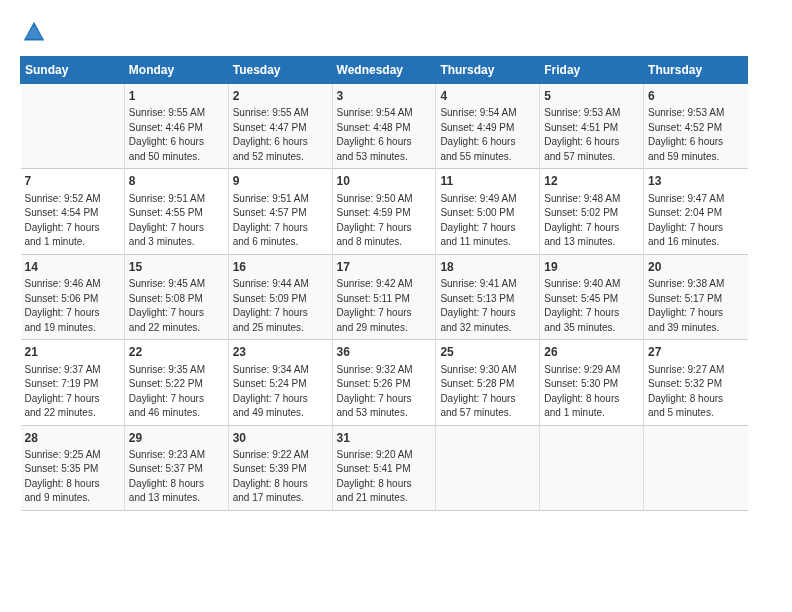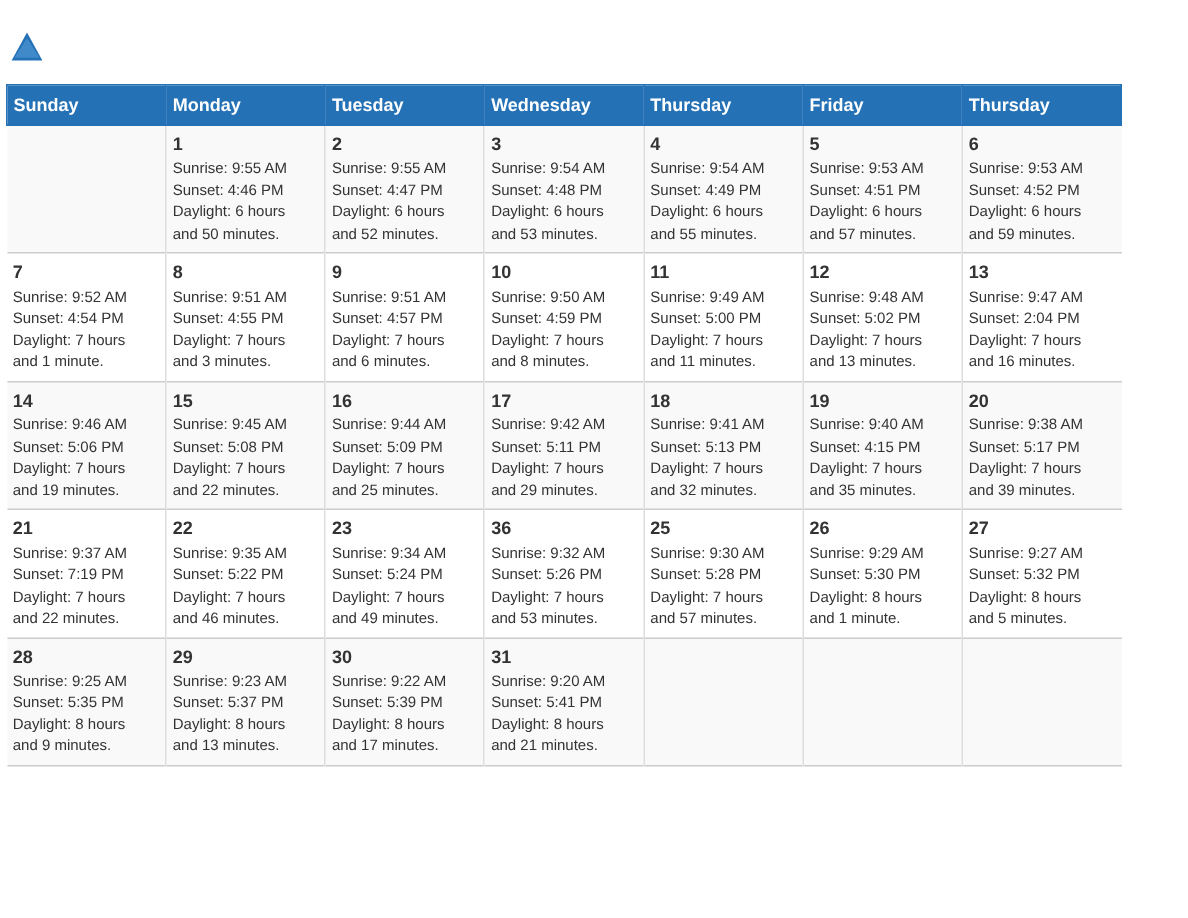--- a/index.html
+++ b/index.html
@@ -6,21 +6,21 @@
     body {
       font-family: Arial, sans-serif;
       background: #fff;
       width: 792px;
       height: 612px;
       overflow: hidden;
     }
     .page {
       width: 768px;
       min-height: 612px;
-      padding: 18px 20px 10px 4px;
+      padding: 18px 20px 10px 20px;
     }
     .header {
       display: flex;
       justify-content: space-between;
       align-items: flex-start;
       margin-bottom: 10px;
     }
     .logo {
       display: flex;
       align-items: center;
@@ -267,21 +267,21 @@
           <td>
             <span class="day-number">18</span>
             <div class="day-info">Sunrise: 9:41 AM</div>
             <div class="day-info">Sunset: 5:13 PM</div>
             <div class="day-info">Daylight: 7 hours</div>
             <div class="day-info">and 32 minutes.</div>
           </td>
           <td>
             <span class="day-number">19</span>
             <div class="day-info">Sunrise: 9:40 AM</div>
-            <div class="day-info">Sunset: 4:15 PM</div>
+            <div class="day-info">Sunset: 5:45 PM</div>
             <div class="day-info">Daylight: 7 hours</div>
             <div class="day-info">and 35 minutes.</div>
           </td>
           <td>
             <span class="day-number">20</span>
             <div class="day-info">Sunrise: 9:38 AM</div>
             <div class="day-info">Sunset: 5:17 PM</div>
             <div class="day-info">Daylight: 7 hours</div>
             <div class="day-info">and 39 minutes.</div>
           </td>

